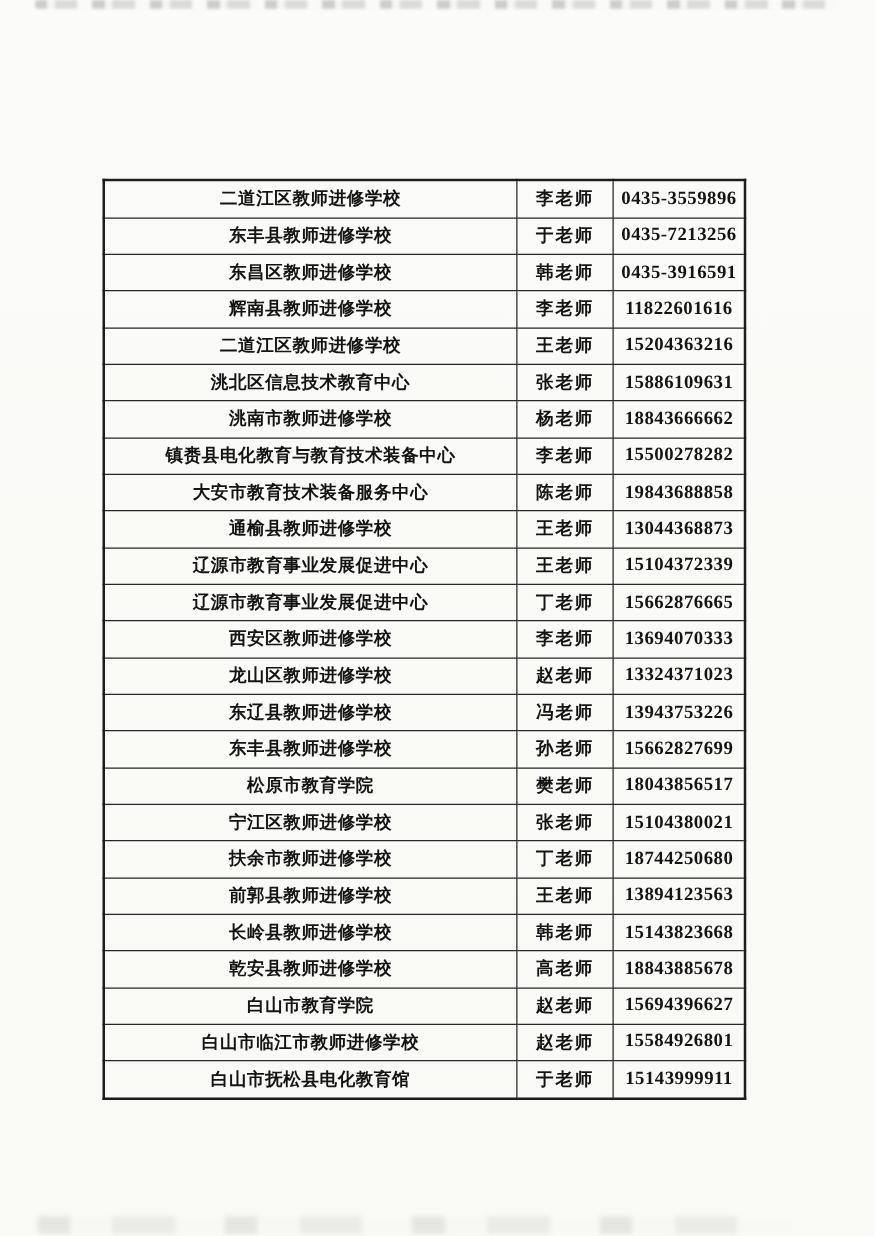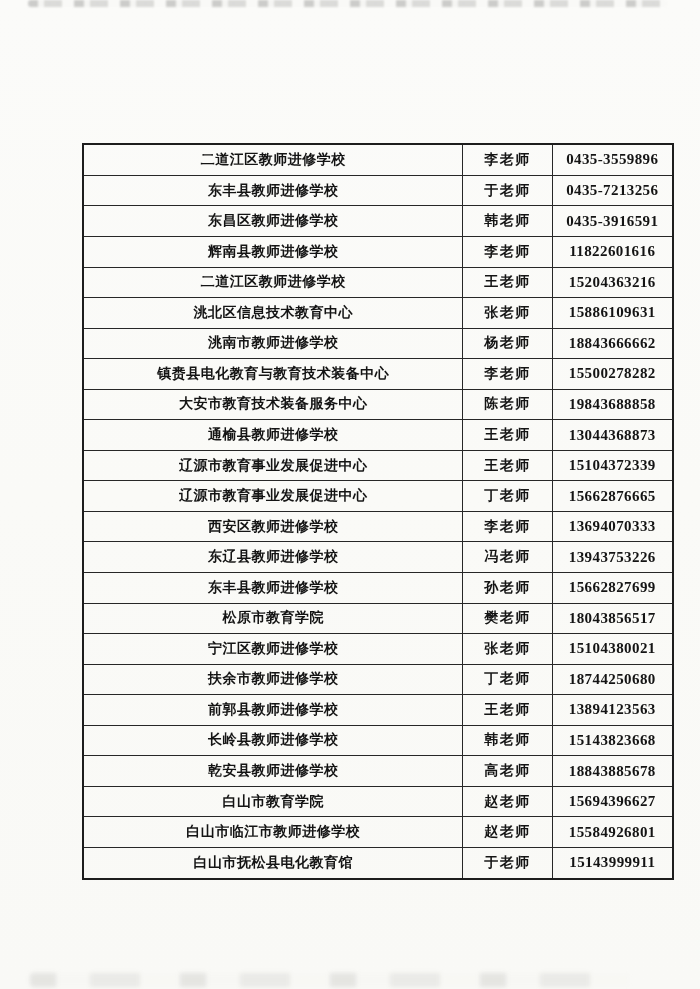--- a/index.html
+++ b/index.html
@@ -35,21 +35,21 @@
       rgba(210,210,205,0.04) 26px 60px,
       rgba(160,160,156,0.16) 60px 110px,
       rgba(220,220,215,0.03) 110px 150px);
     filter: blur(2px);
     border-radius: 4px;
   }
   .contact-table {
     position: absolute;
     left: 82px;
     top: 143px;
-    width: 592px;
+    width: 515px;
     height: 737px;
     border-collapse: collapse;
     table-layout: fixed;
     border: 2px solid #1d1d1d;
   }
   .contact-table td {
     border: 1.5px solid #272727;
     text-align: center;
     vertical-align: middle;
     color: #141414;
@@ -148,20 +148,25 @@
         <td data-name="unit-cell">辽源市教育事业发展促进中心</td>
         <td data-name="contact-cell">丁老师</td>
         <td data-name="phone-cell">15662876665</td>
       </tr>
       <tr data-name="table-row">
         <td data-name="unit-cell">西安区教师进修学校</td>
         <td data-name="contact-cell">李老师</td>
         <td data-name="phone-cell">13694070333</td>
       </tr>
       <tr data-name="table-row">
+        <td data-name="unit-cell">龙山区教师进修学校</td>
+        <td data-name="contact-cell">赵老师</td>
+        <td data-name="phone-cell">13324371023</td>
+      </tr>
+      <tr data-name="table-row">
         <td data-name="unit-cell">东辽县教师进修学校</td>
         <td data-name="contact-cell">冯老师</td>
         <td data-name="phone-cell">13943753226</td>
       </tr>
       <tr data-name="table-row">
         <td data-name="unit-cell">东丰县教师进修学校</td>
         <td data-name="contact-cell">孙老师</td>
         <td data-name="phone-cell">15662827699</td>
       </tr>
       <tr data-name="table-row">

